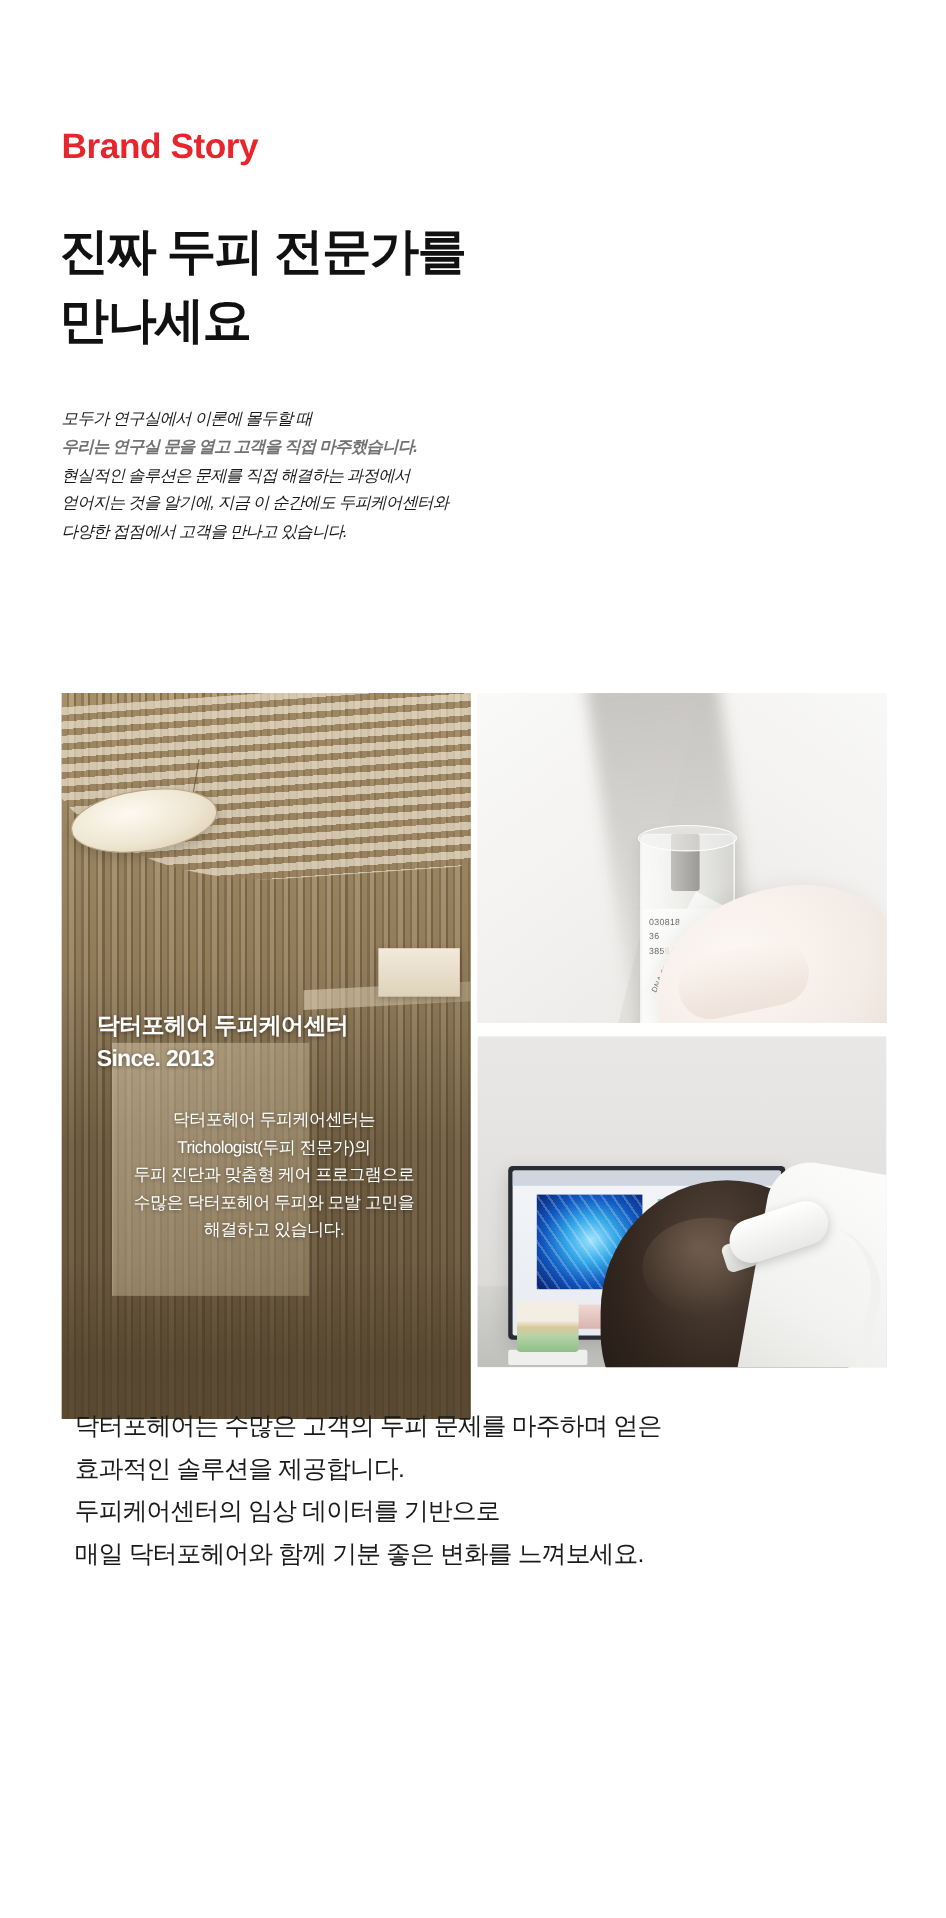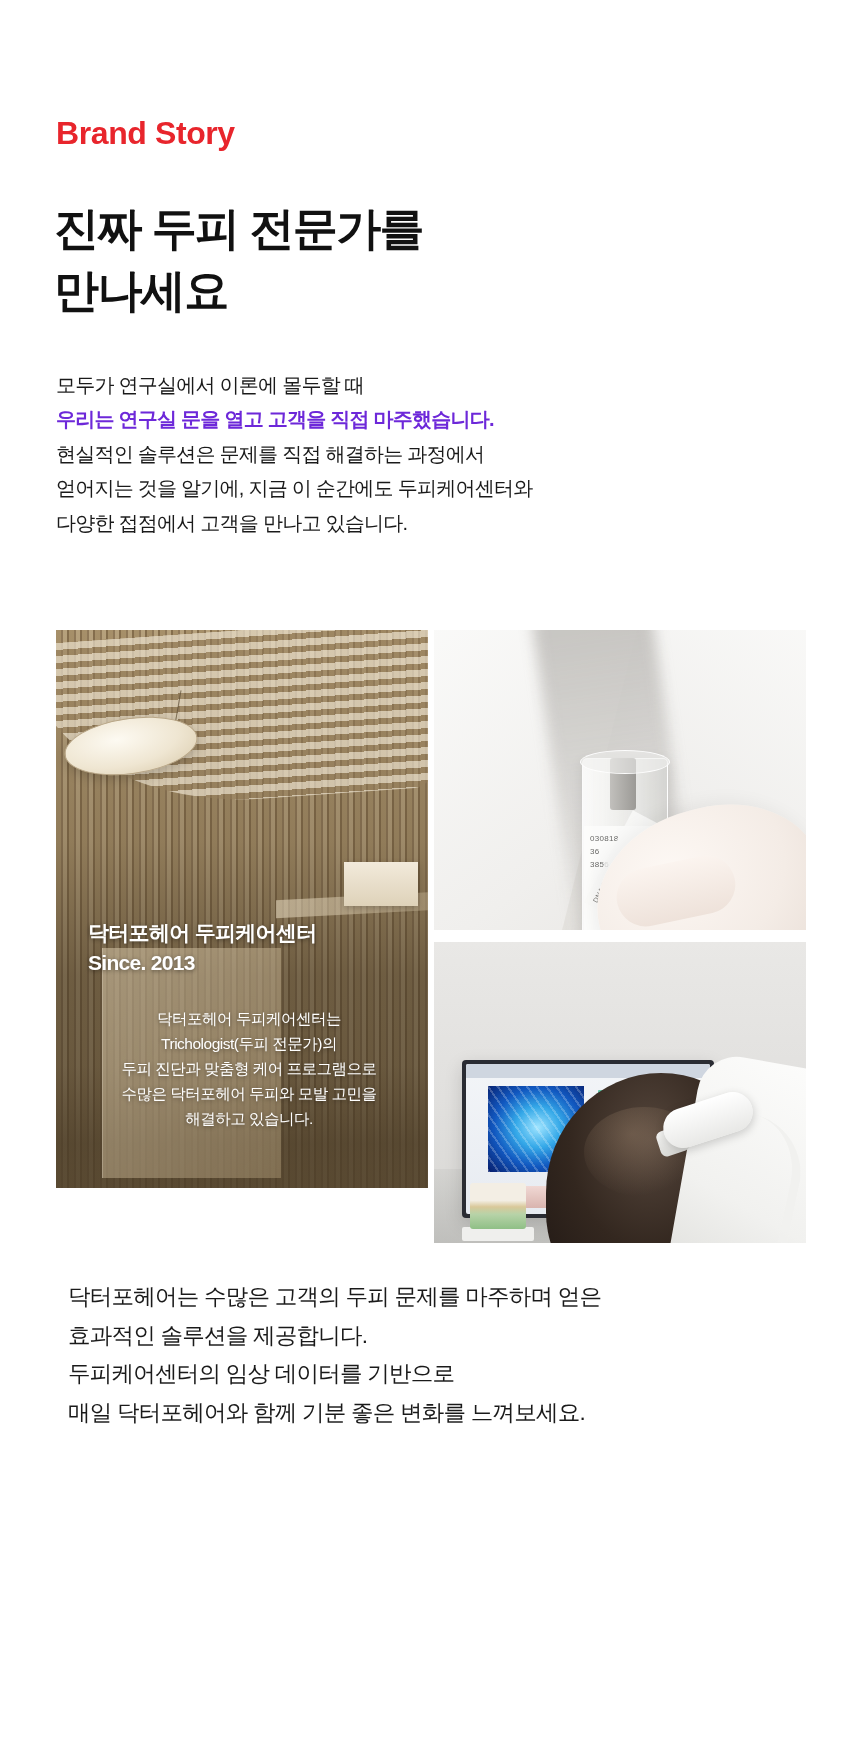--- a/index.html
+++ b/index.html
@@ -45,42 +45,43 @@
     color: #111111;
     white-space: pre-line;
   }
 
   
   .intro {
     position: absolute;
     left: 56px;
     top: 368px;
     width: 760px;
-    font-size: 20px;
+    font-size: 15px;
     line-height: 1.72;
     letter-spacing: -0.75px;
     color: #1a1a1a;
+    font-style: italic;
   }
   .intro .ln { display: block; }
-  .intro .strong { font-weight: bold; color: #6d28d9; }
+  .intro .strong { font-weight: bold; color: #737373; }
 
   
   .grid {
     position: absolute;
     left: 56px;
     top: 630px;
     width: 750px;
     height: 613px;
     display: flex;
     gap: 6px;
   }
   .col-left {
     position: relative;
     width: 372px;
-    height: 558px;
+    height: 660px;
     overflow: hidden;
     padding-left: 23px;
   }
   .col-right {
     position: relative;
     width: 372px;
     height: 613px;
     display: flex;
     flex-direction: column;
     gap: 12px;

